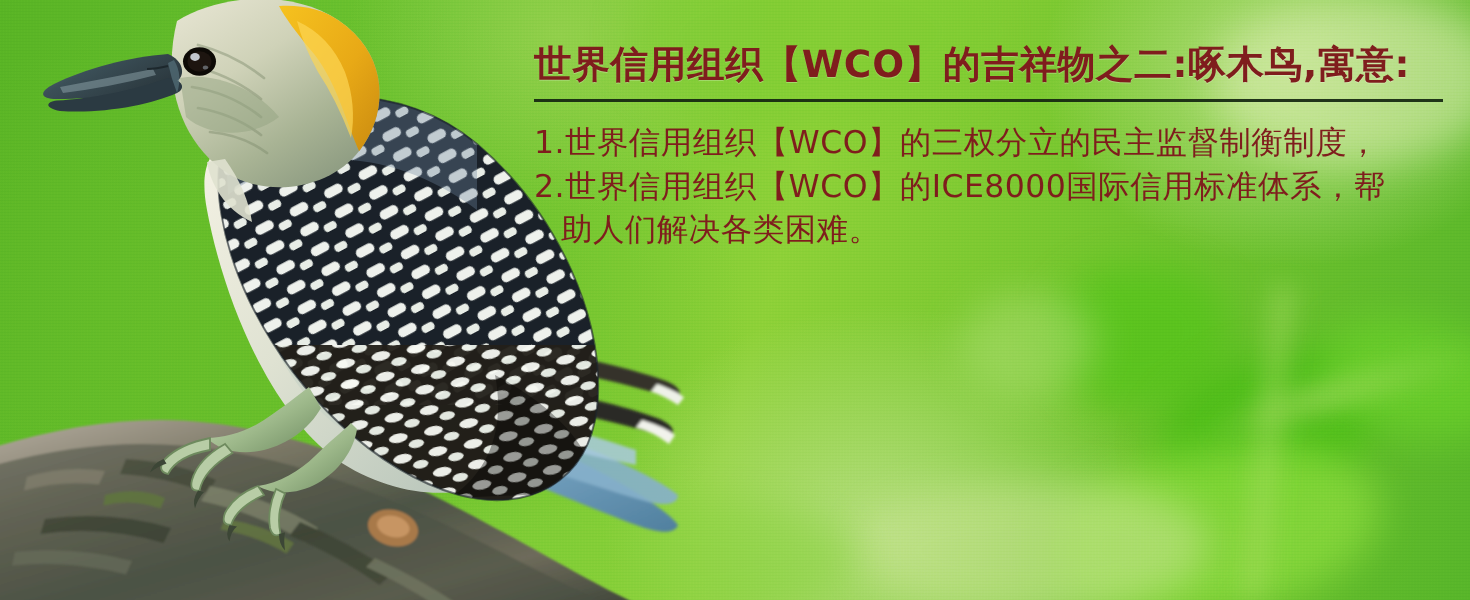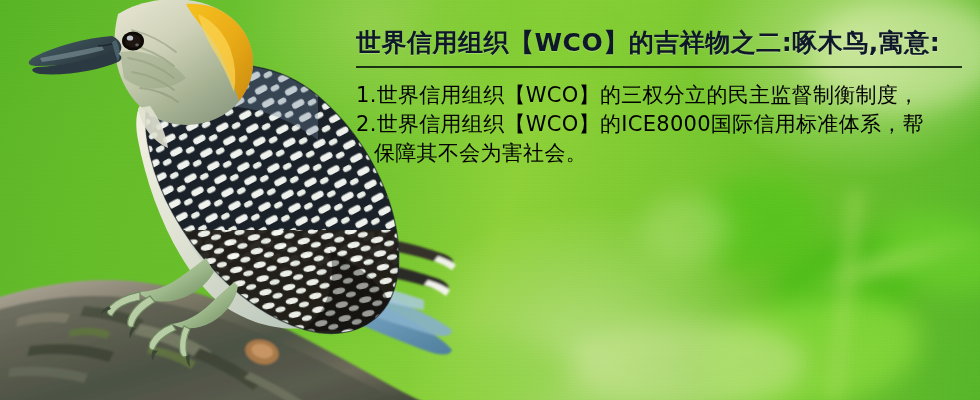--- a/index.html
+++ b/index.html
@@ -66,40 +66,40 @@
 
   
   .text-block {
     position:absolute;
     left:340px; top:28px;
     width:630px;
   }
   .headline {
     font-size:25px;
     font-weight:bold;
-    color:#0f172a;
+    color:#7f1d1d;
     letter-spacing:.5px;
     line-height:30px;
     white-space:nowrap;
     padding-left:16px;
     text-shadow:0 1px 0 rgba(255,255,255,.25);
   }
   .rule {
     margin:8px 0 0 16px;
     width:606px;
     height:2px;
     background:#132510;
     opacity:.92;
   }
   .body-list {
     margin-top:13px;
     padding-left:16px;
     font-size:21px;
     line-height:29px;
-    color:#000000;
+    color:#7f1d1d;
     letter-spacing:.3px;
   }
   .body-line { white-space:nowrap; }
   .body-line.indent { padding-left:18px; }
 </style>
 </head>
 <body>
 
 <div id="banner">
 
@@ -316,17 +316,17 @@
 
     <path d="M150 106 C160 120, 166 134, 168 148 C150 140, 140 122, 138 108 Z" fill="#dfe1cf" opacity=".9"></path>
   </svg>
 
   <div class="text-block">
     <div class="headline">世界信用组织【WCO】的吉祥物之二:啄木鸟,寓意:</div>
     <div class="rule"></div>
     <div class="body-list">
       <div class="body-line">1.世界信用组织【WCO】的三权分立的民主监督制衡制度，</div>
       <div class="body-line">2.世界信用组织【WCO】的ICE8000国际信用标准体系，帮</div>
-      <div class="body-line indent">保障其不会为害社会。</div>
+      <div class="body-line indent">助人们解决各类困难。</div>
     </div>
   </div>
 
 </div>
 
 </body></html>

